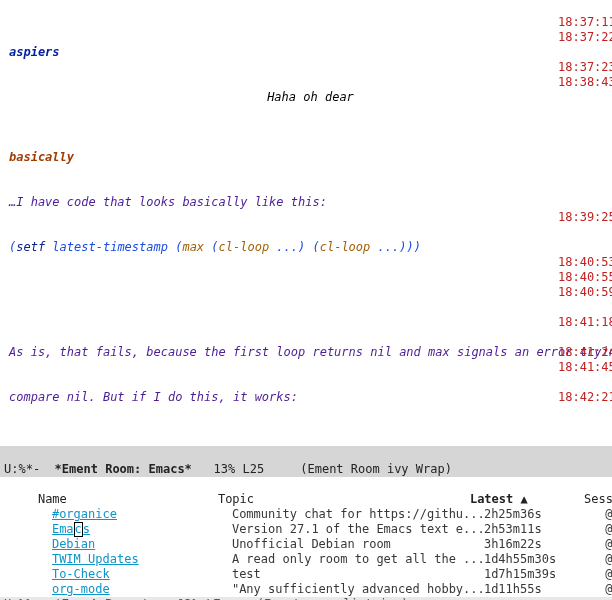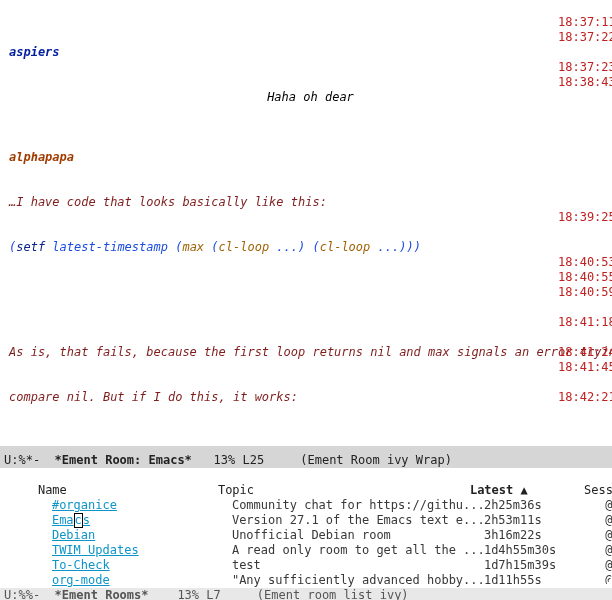--- a/index.html
+++ b/index.html
@@ -26,21 +26,21 @@
     overflow: hidden;
   }
   .code-area {
     padding: 0 0 0 9px;
     white-space: pre;
   }
   .line { height: 15px; white-space: pre; font-style: italic; }
   .blank { height: 15px; }
   .user-aspiers { color: #0621a0; font-weight: bold; }
   .user-alphapapa { color: #a03c00; font-weight: bold; }
-  .prose { color: #7f1d1d; }
+  .prose { color: #4c1d95; }
   .blue { color: #194ce0; }
   .keyword { color: #0b238e; }
   .func { color: #a16207; }
   .plain { color: #000000; text-align: center; }
   .cursor-box {
     display: inline-block;
     border: 1px solid #000;
     padding: 0 0px;
     line-height: 12px;
     height: 13px;
@@ -53,21 +53,21 @@
     text-align: left;
     color: #c02020;
     font-family: inherit;
   }
   .ts-line { height: 15px; white-space: pre; }
   .modeline {
     background: #d6d6d6;
     color: #222;
     height: 15px;
     white-space: pre;
-    padding: 7px 0 0 4px;
+    padding: 16px 0 0 4px;
     border-top: 0;
     font-family: inherit;
     font-size: 12px;
     overflow: hidden;
   }
   .modeline .buf { font-weight: bold; }
   .modeline-inactive {
     background: #e8e8e8;
     color: #555;
     height: 15px;
@@ -89,33 +89,32 @@
     padding-left: 23px;
     color: #383838;
   }
   .roomname-link { color: #0d95c9; text-decoration: underline; }
   .col-name { display: inline-block; width: 180px; overflow: hidden; vertical-align: top; }
   .col-topic { display: inline-block; width: 252px; overflow: hidden; vertical-align: top; }
   .col-latest { display: inline-block; width: 81px; overflow: hidden; vertical-align: top; }
   .col-extra { display: inline-block; width: 62px; overflow: hidden; vertical-align: top; text-align: right; }
   .bottom-outer {
     position: relative;
-    border-radius: 16px;
   }
 </style>
 </head>
 <body>
 
 <div class="pane-top">
   <div class="code-area">
 
     <div class="line user-aspiers">aspiers</div>
     <div class="line plain">Haha oh dear</div>
 
-    <div class="line user-alphapapa">alphapapa</div>
+    <div class="line user-alphapapa">basically</div>
     <div class="line prose">…I have code that looks basically like this:</div>
     <div class="line"><span class="blue">(</span><span class="keyword">setf</span><span class="blue"> latest-timestamp (</span><span class="func">max</span><span class="blue"> (</span><span class="func">cl-loop</span><span class="blue"> ...) (</span><span class="func">cl-loop</span><span class="blue"> ...)))</span></div>
 
     <div class="blank"></div>
     <div class="line prose">As is, that fails, because the first loop returns nil and max signals an error trying to</div>
     <div class="line prose">compare nil. But if I do this, it works:</div>
     
 
     
     

